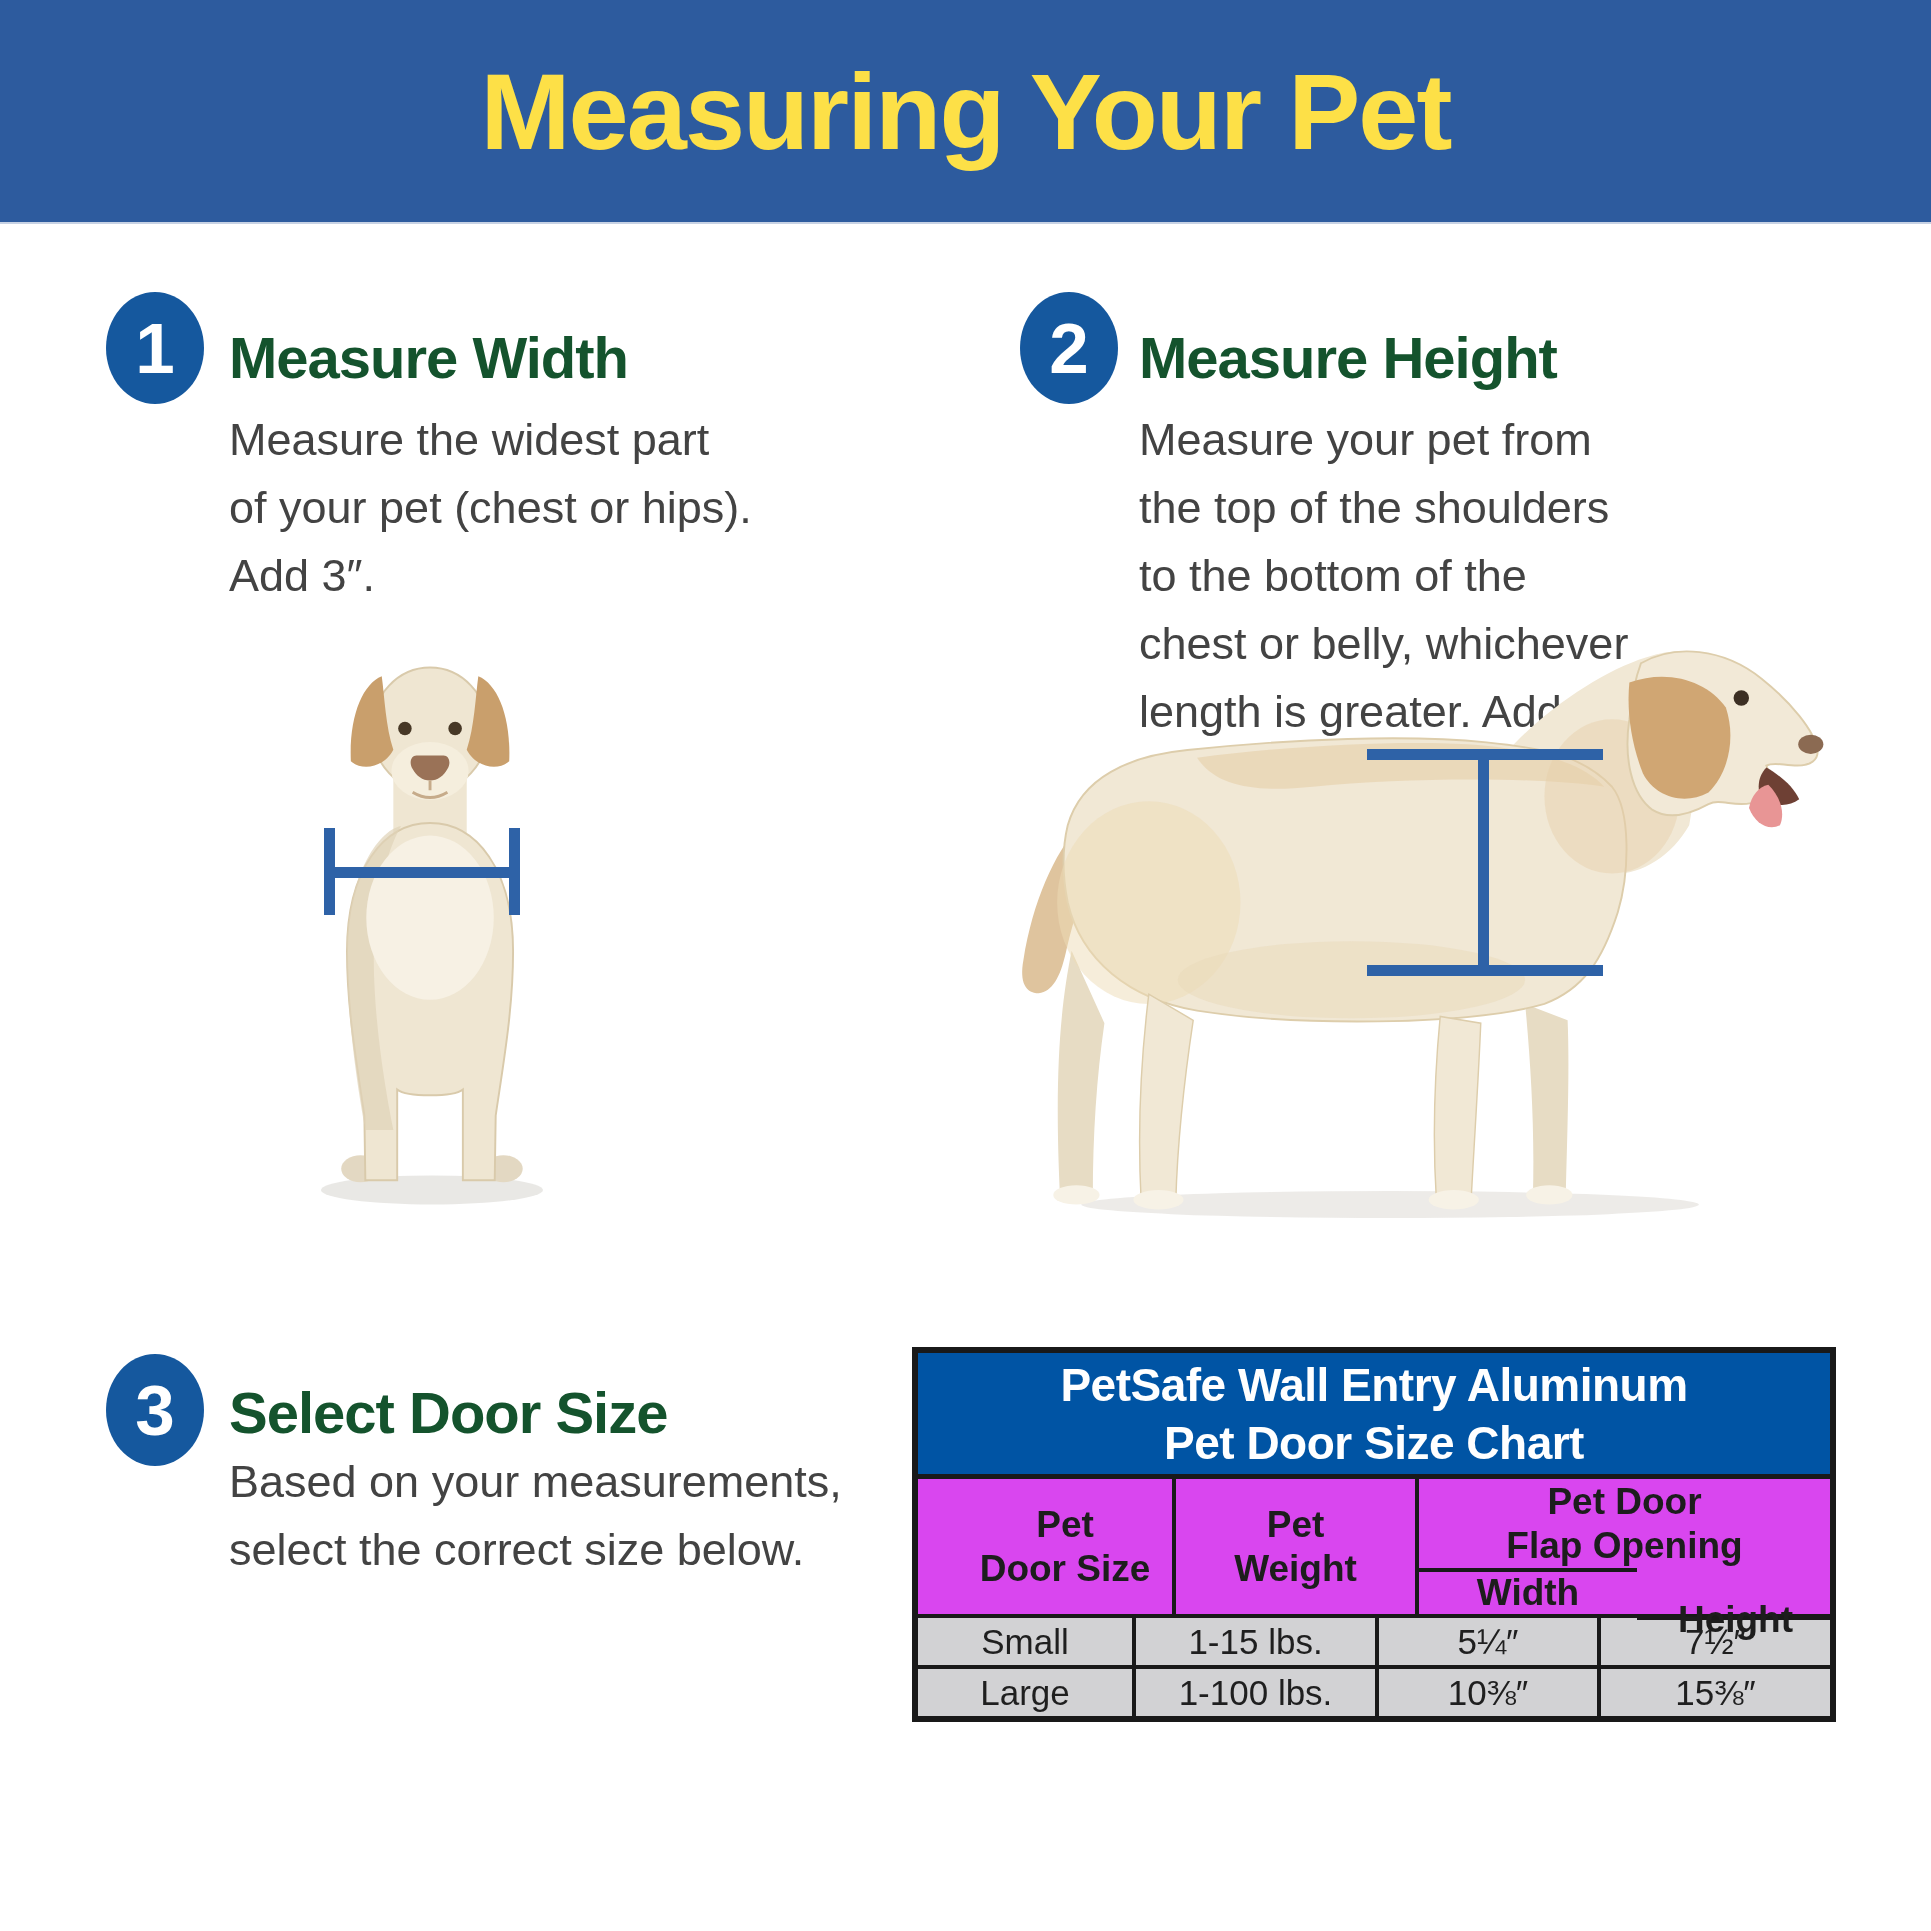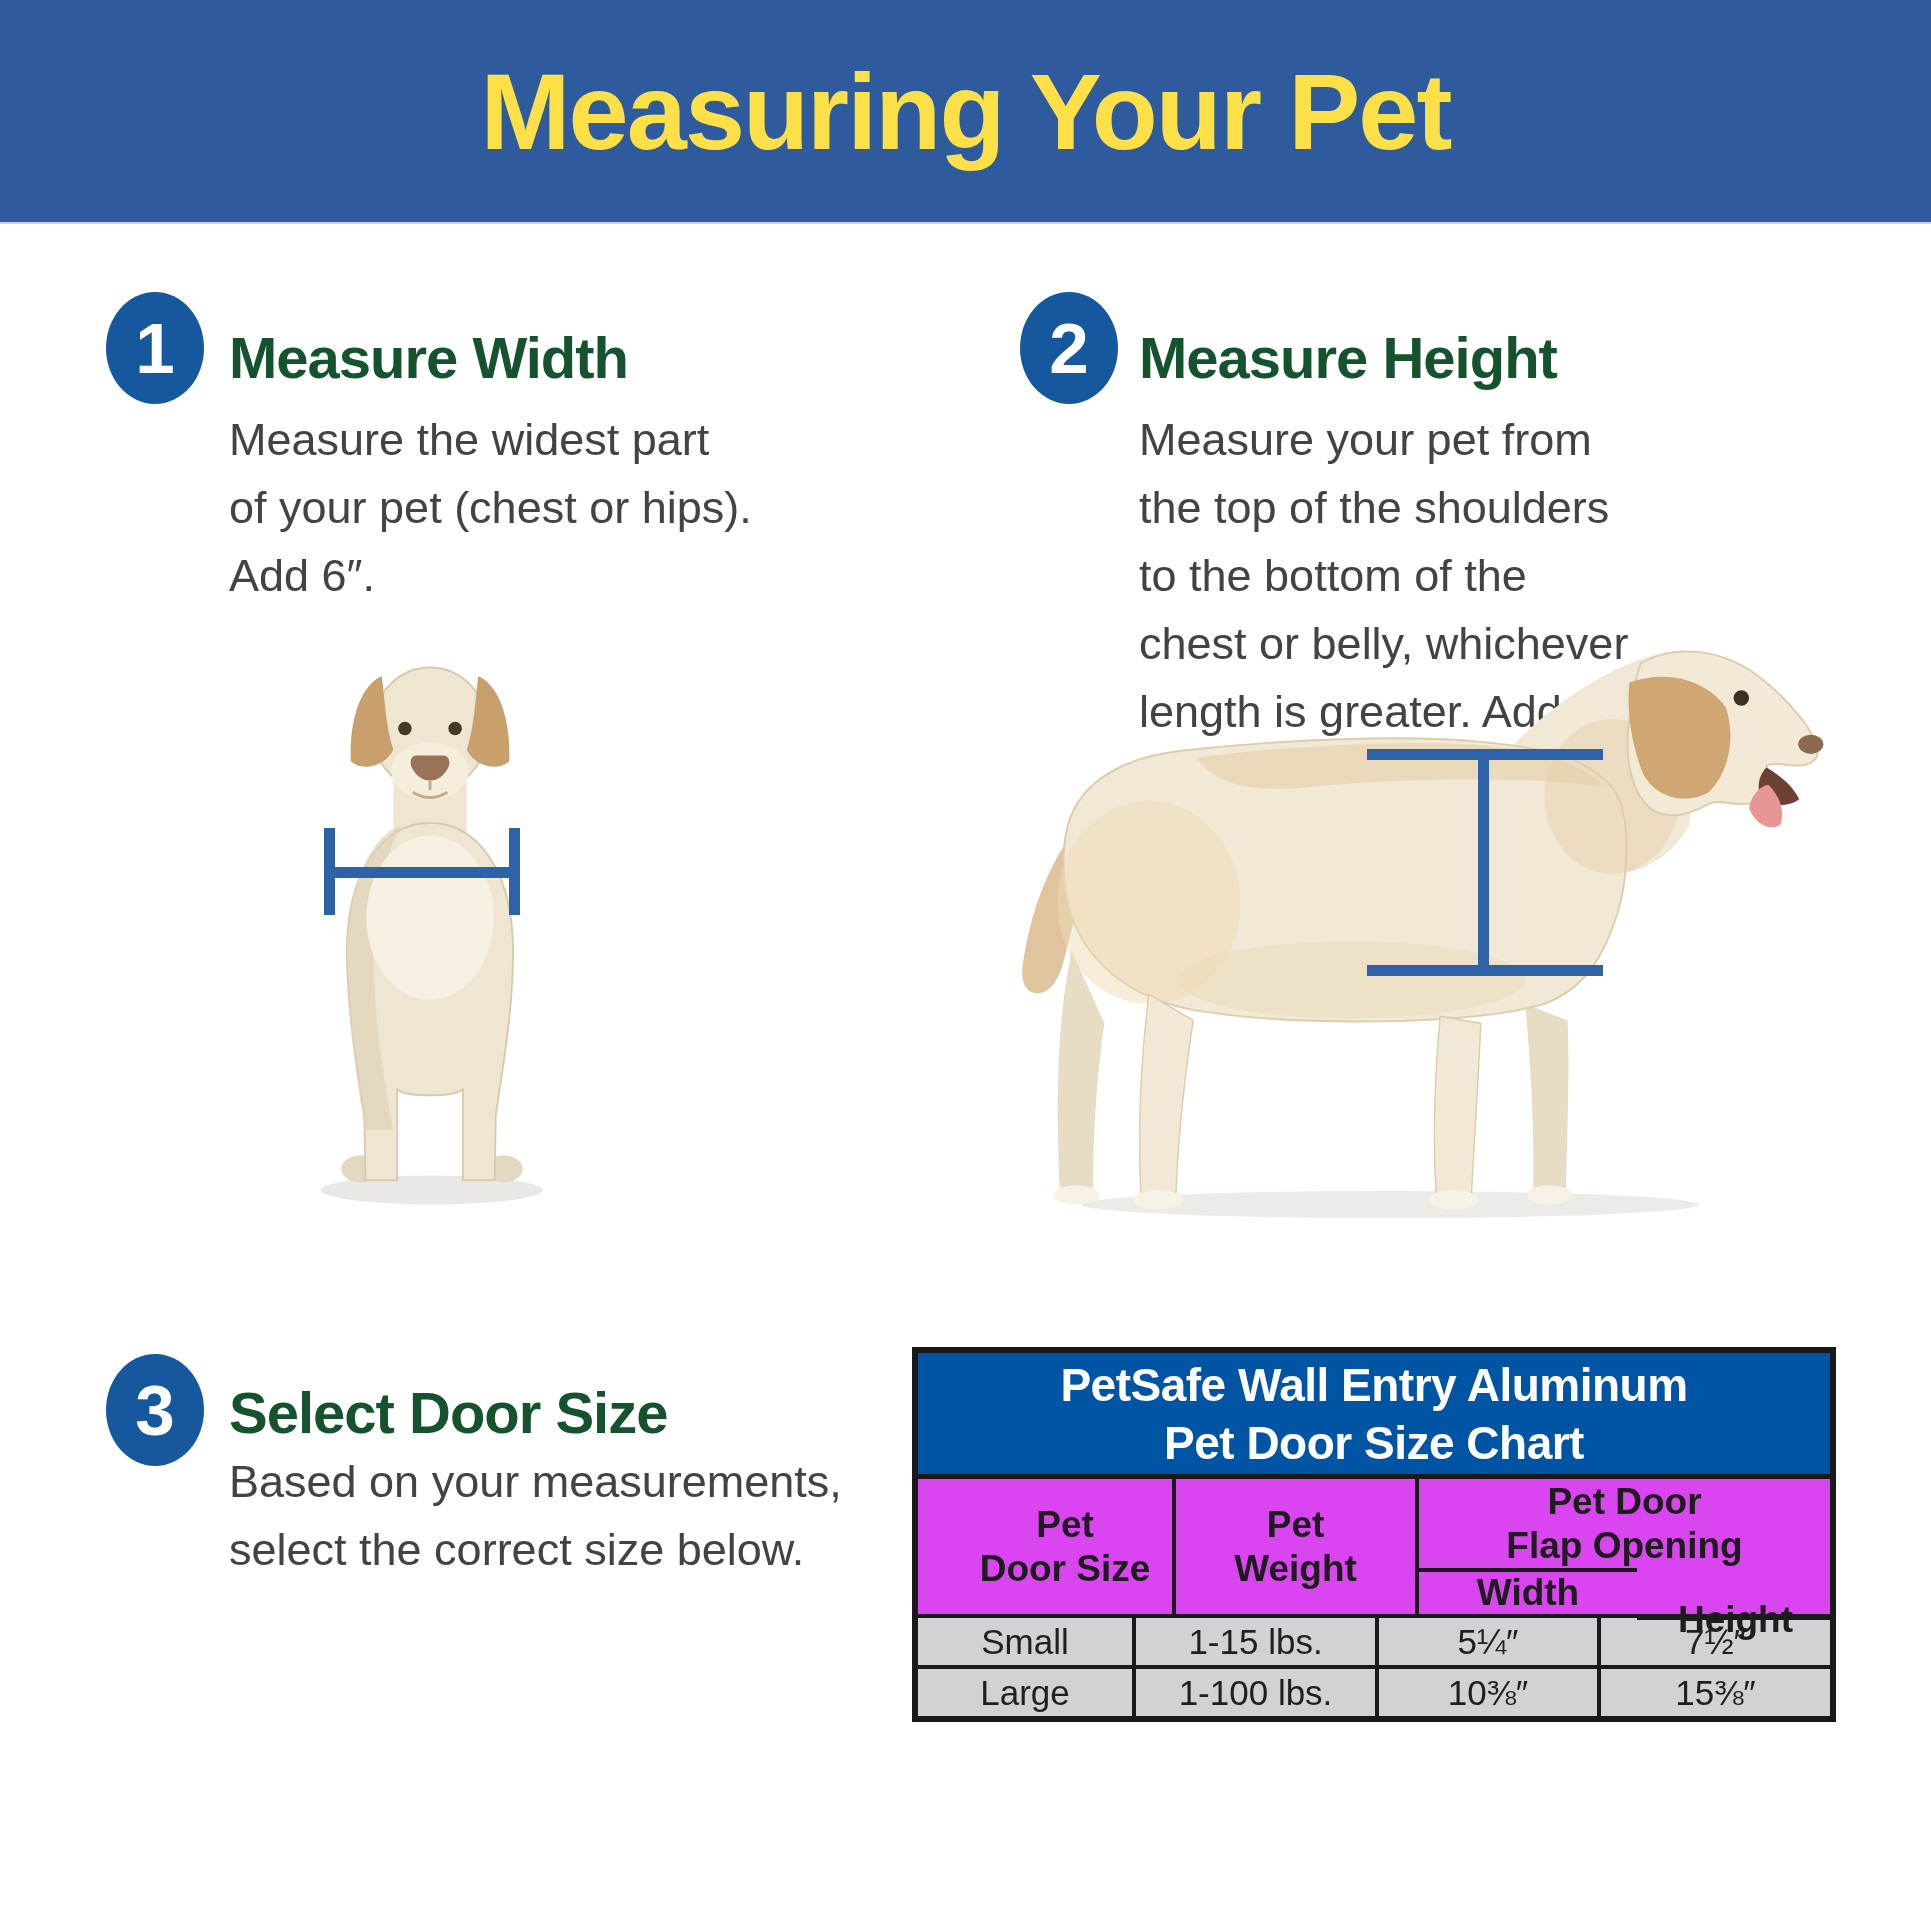--- a/index.html
+++ b/index.html
@@ -82,21 +82,21 @@
   <header class="banner">
     <h1>Measuring Your Pet</h1>
   </header>
 
   <div class="badge" style="left:106px; top:292px;">
     <span>1</span>
   </div>
   <div class="step-title" style="left:229px; top:324px;">Measure Width</div>
   <div class="step-desc preline" style="left:229px; top:406px;">Measure the widest part
 of your pet (chest or hips).
-Add 6″.</div>
+Add 3″.</div>
 
   <div class="badge" style="left:1020px; top:292px;">
     <span>2</span>
   </div>
   <div class="step-title" style="left:1139px; top:324px;">Measure Height</div>
   <div class="step-desc preline" style="left:1139px; top:406px;">Measure your pet from
 the top of the shoulders
 to the bottom of the
 chest or belly, whichever
 length is greater. Add 1″.</div>

